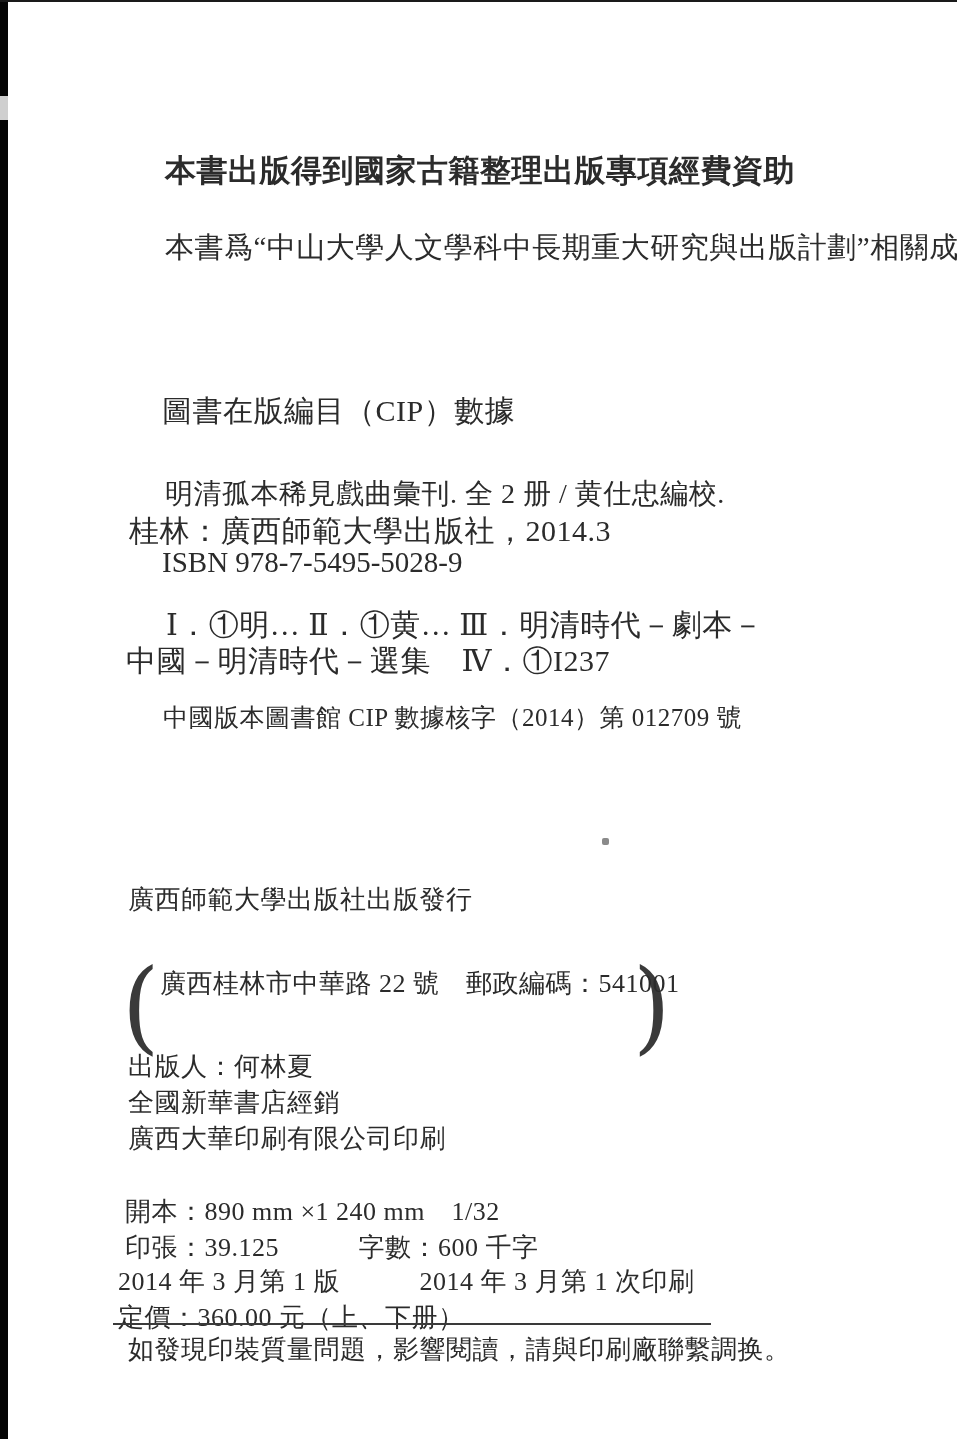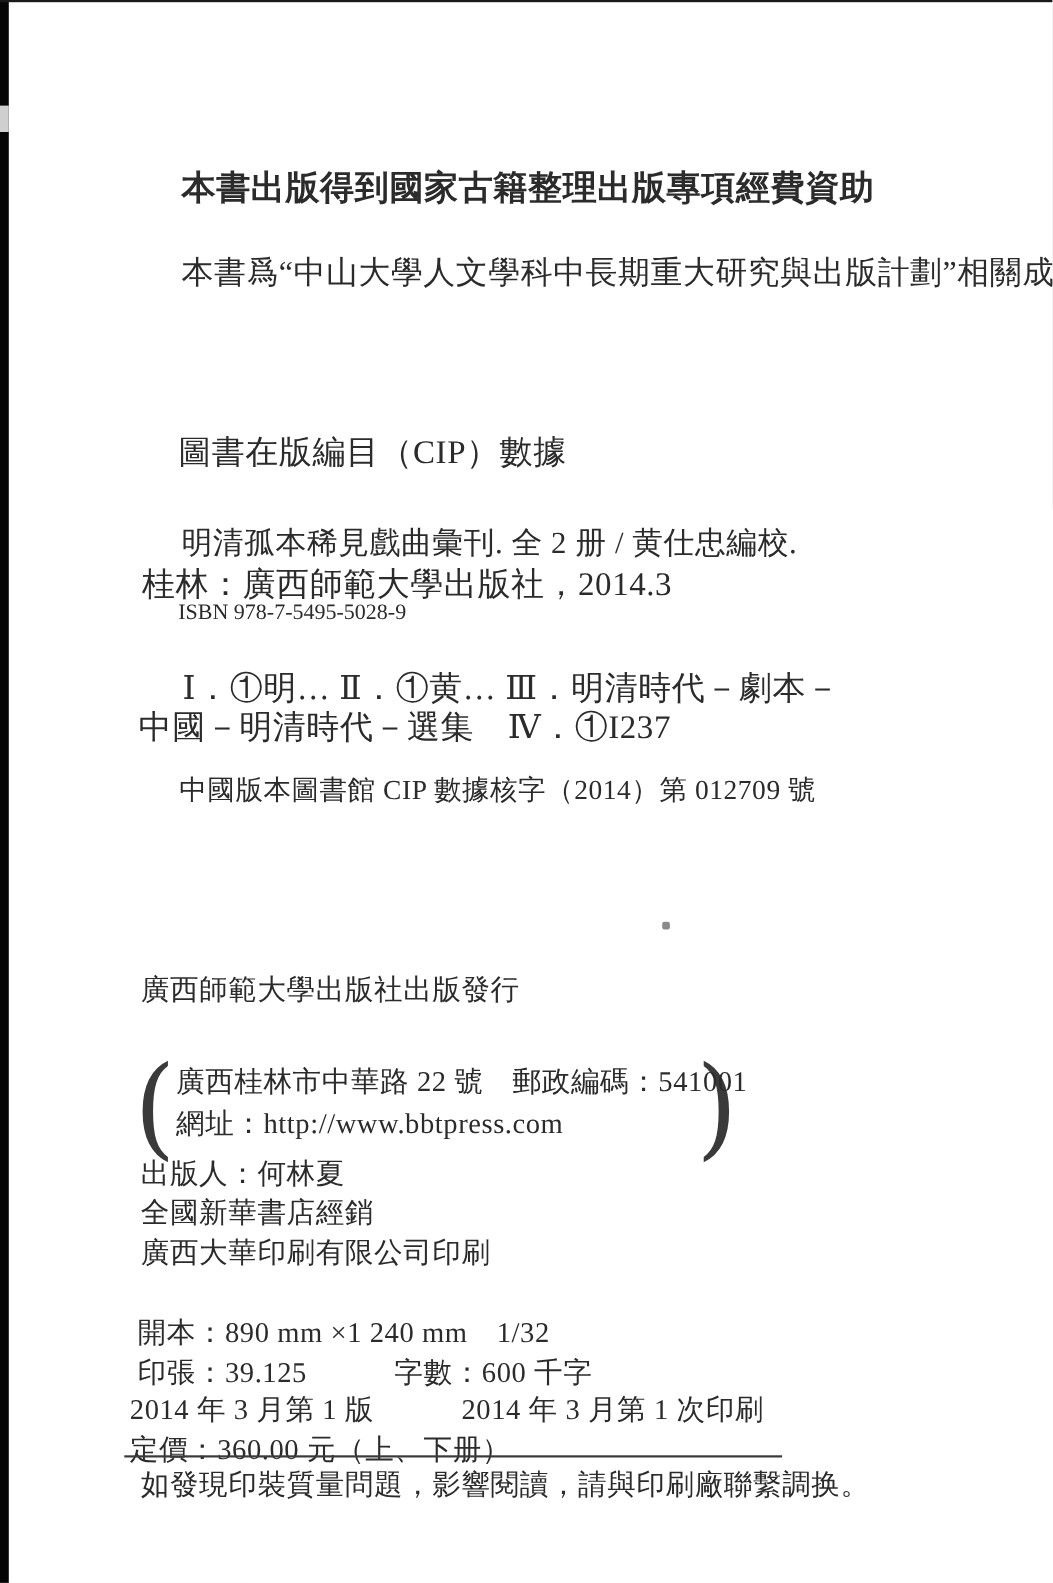--- a/index.html
+++ b/index.html
@@ -20,21 +20,21 @@
   .line{position:absolute;white-space:nowrap;letter-spacing:0.5px;}
 
   
   .funding   {left:165px;top:150px;font-size:31px;font-weight:bold;}
   .project   {left:165px;top:228px;font-size:29px;}
 
   
   .cip-head  {left:162px;top:391px;font-size:30px;}
   .cip-title {left:165px;top:475px;font-size:28px;}
   .cip-pub   {left:129px;top:511px;font-size:30px;}
-  .cip-isbn  {left:162px;top:546px;font-size:20px;letter-spacing:0;text-align:center;}
+  .cip-isbn  {left:162px;top:546px;font-size:29px;letter-spacing:0;text-align:center;}
   .cls1      {left:166px;top:605px;font-size:30px;}
   .cls2      {left:126px;top:641px;font-size:30px;}
   .record    {left:163px;top:701px;font-size:25px;}
 
   
   .col{font-size:26px;letter-spacing:0.5px;}
   .pub-issue {left:128px;top:882px;}
   .paren{position:absolute;font-size:96px;font-weight:300;color:#3a3a3a;line-height:1;
          font-family:"DejaVu Serif","Liberation Serif",serif;transform:scaleY(1.05);}
   .paren-l   {left:122px;top:958px;}
@@ -71,21 +71,20 @@
   <div class="line cip-isbn">ISBN 978-7-5495-5028-9</div>
   <div class="line cls1">Ⅰ．①明… Ⅱ．①黄… Ⅲ．明清時代－劇本－</div>
   <div class="line cls2">中國－明清時代－選集　Ⅳ．①I237</div>
   <div class="line record">中國版本圖書館 CIP 數據核字（2014）第 012709 號</div>
 
   <div class="line col pub-issue">廣西師範大學出版社出版發行</div>
 
   <span class="paren paren-l">(</span>
   <span class="paren paren-r">)</span>
   <div class="line col addr">廣西桂林市中華路 22 號　郵政編碼：541001</div>
-  <div class="line col site">網址：http://www.bbtpress.com</div>
 
   <div class="line col person">出版人：何林夏</div>
   <div class="line col distrib">全國新華書店經銷</div>
   <div class="line col printer">廣西大華印刷有限公司印刷</div>
   <div class="line col format">開本：890 mm ×1 240 mm　1/32</div>
   <div class="line col sheets">印張：39.125　　　字數：600 千字</div>
   <div class="line col edition">2014 年 3 月第 1 版　　　2014 年 3 月第 1 次印刷</div>
   <div class="line col price">定價：360.00 元（上、下册）</div>
 
   <div class="rule"></div>

